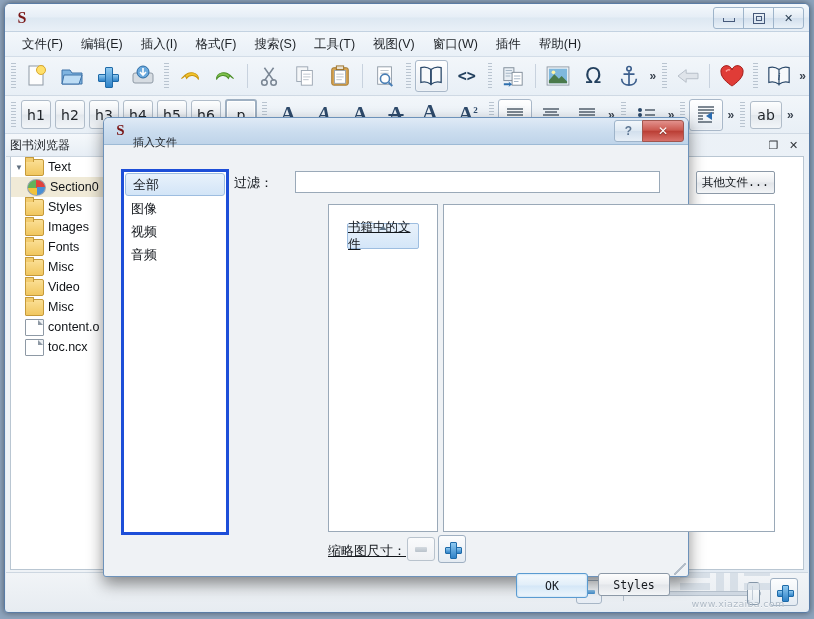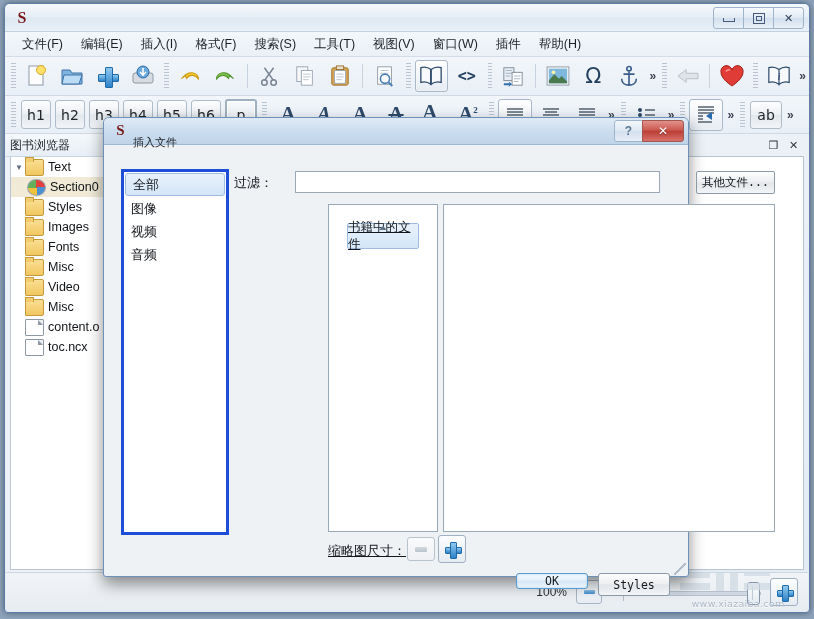--- a/index.html
+++ b/index.html
@@ -274,21 +274,21 @@
     display:flex;align-items:center;justify-content:center;
   }
   #thumb-minus .m{width:12px;height:5px;border-radius:1px;background:linear-gradient(180deg,#d4dae0,#b9c2cb);}
   #thumb-plus{
     position:absolute;left:334px;top:391px;width:26px;height:26px;
     border:1px solid #9fb0c2;border-radius:3px;
     background:linear-gradient(180deg,#fcfdfe 0%,#e4ebf2 100%);
     display:flex;align-items:center;justify-content:center;
   }
   #ok-btn{
-    position:absolute;left:412px;top:429px;width:72px;height:16px;
+    position:absolute;left:412px;top:429px;width:72px;height:25px;
     border:1px solid #5a9bd1;border-radius:3px;
     background:linear-gradient(180deg,#f5fafd 0%,#e1eef9 48%,#d4e7f7 52%,#eef6fc 100%);
     box-shadow:0 0 2px #9ec9ea inset;
     font-family:"DejaVu Sans Mono","Liberation Mono",monospace;font-size:11.5px;color:#14181d;
     display:flex;align-items:center;justify-content:center;box-sizing:border-box;
   }
   #cancel-btn{
     position:absolute;left:494px;top:429px;width:72px;height:23px;
     border:1px solid #8c99a7;border-radius:3px;
     background:linear-gradient(180deg,#fdfdfd 0%,#eceef1 48%,#e2e5e9 52%,#f3f5f7 100%);

